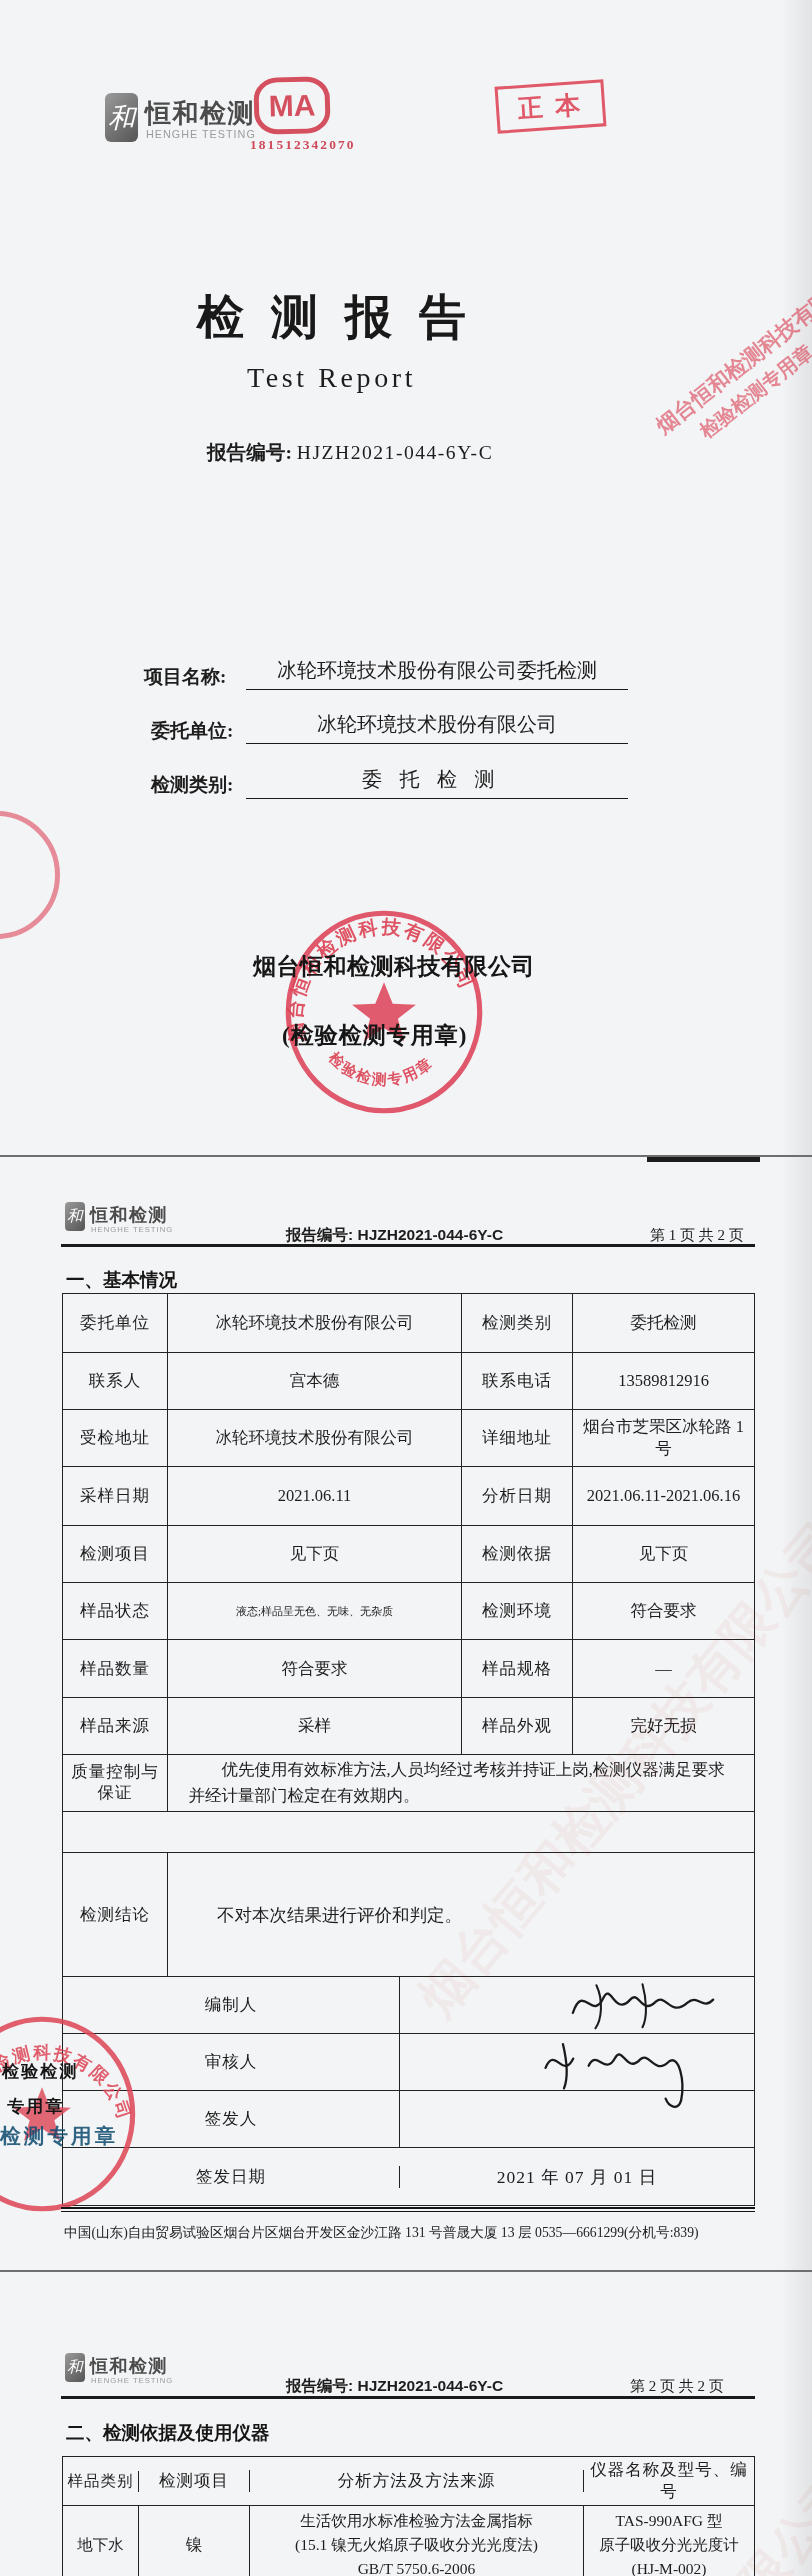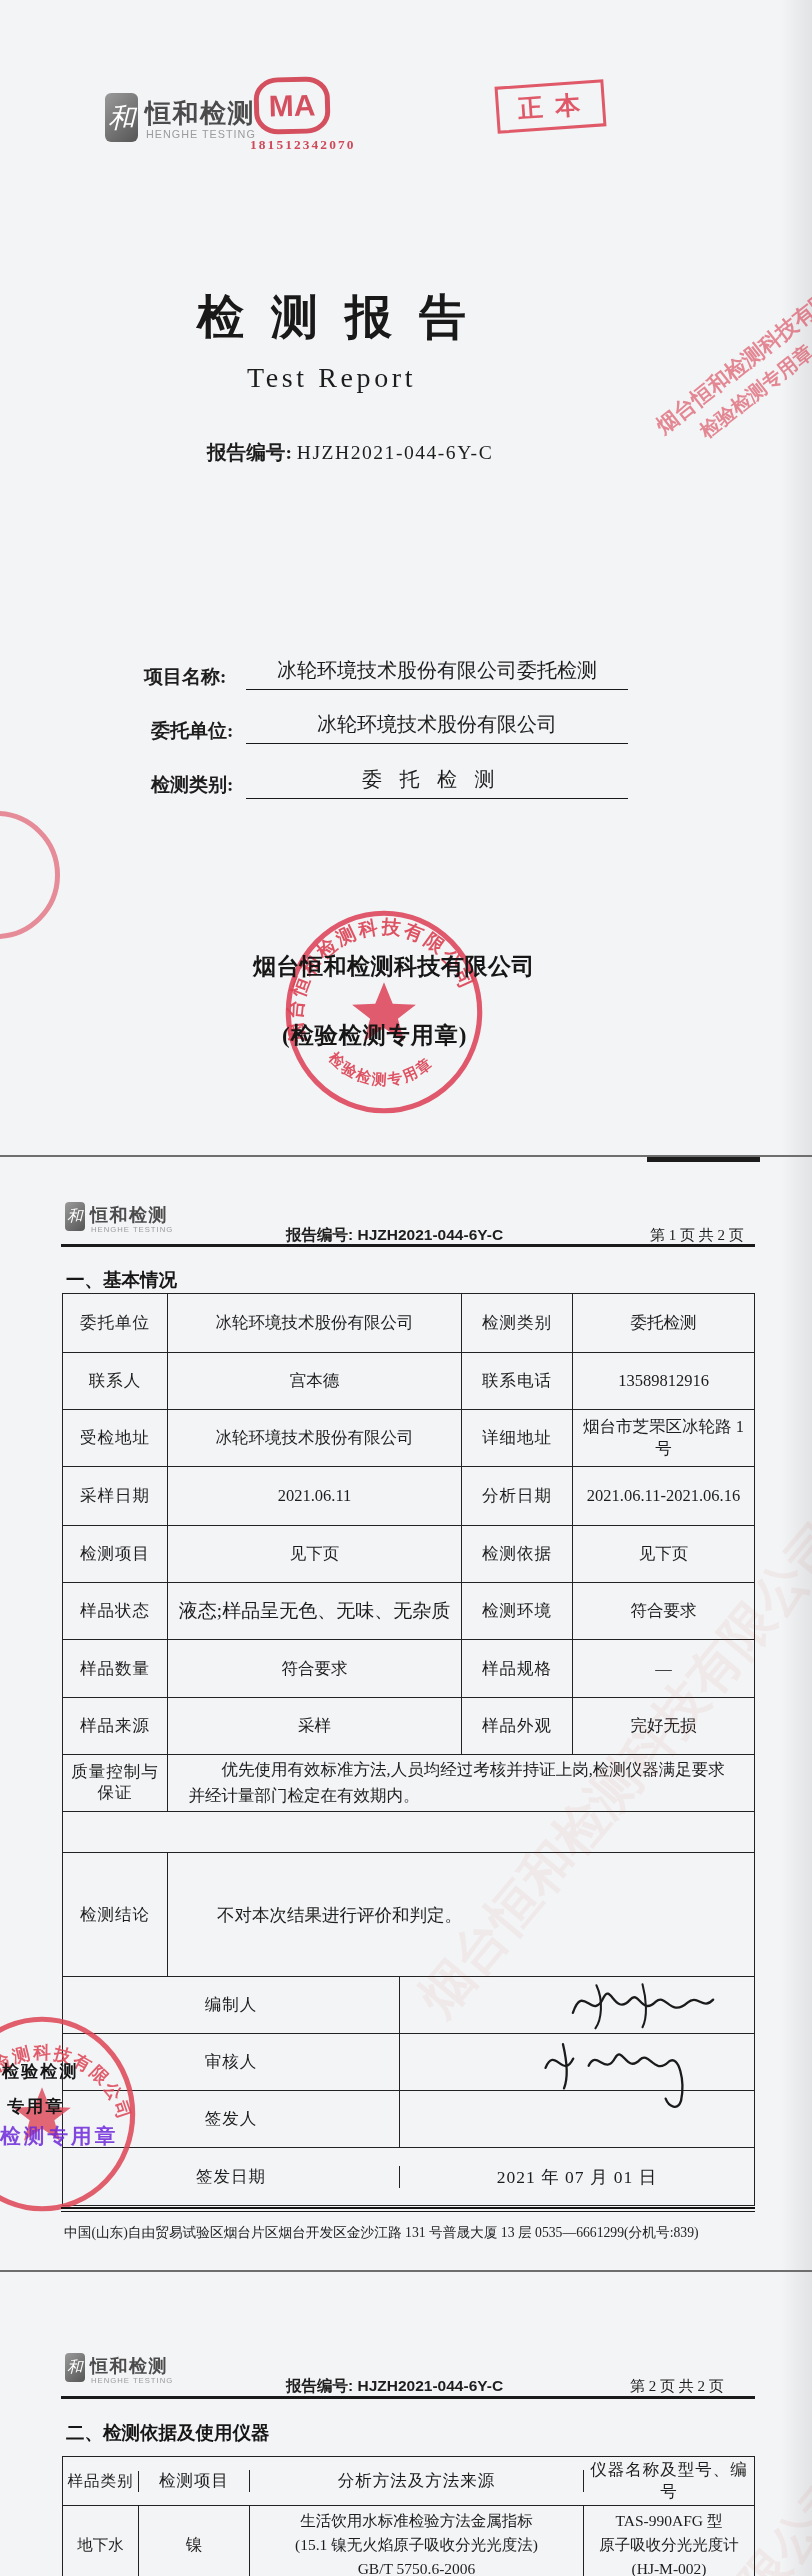--- a/index.html
+++ b/index.html
@@ -40,22 +40,22 @@
   .tbl{position:absolute;border:1.5px solid #222;box-sizing:border-box;background:transparent;}
   .trow{display:flex;border-bottom:1.5px solid #222;box-sizing:border-box;}
   .trow:last-child{border-bottom:none;}
   .tcell{border-right:1.5px solid #222;box-sizing:border-box;display:flex;align-items:center;justify-content:center;
          font-size:16.5px;text-align:center;}
   .tcell:last-child{border-right:none;}
   .lbl{letter-spacing:1px;}
   .left-txt{justify-content:flex-start;text-align:left;}
   .sig-svg{position:absolute;overflow:visible;}
   .seal-black{color:#161616;font-weight:bold;}
-  .note-red{color:#6d28d9;font-weight:bold;}
-  .mini{font-size:19px;}
+  .note-red{color:#0c4a6e;font-weight:bold;}
+  .mini{font-size:11px;}
 </style>
 </head>
 <body>
 
 <div class="canvas">
 
   <div class="page" id="page1" style="top:0;height:1155px;">
     <div class="edge-shade"></div>
 
     <div class="abs logo-icon" style="left:105px;top:93px;width:33px;height:49px;font-size:27px;">和</div>

